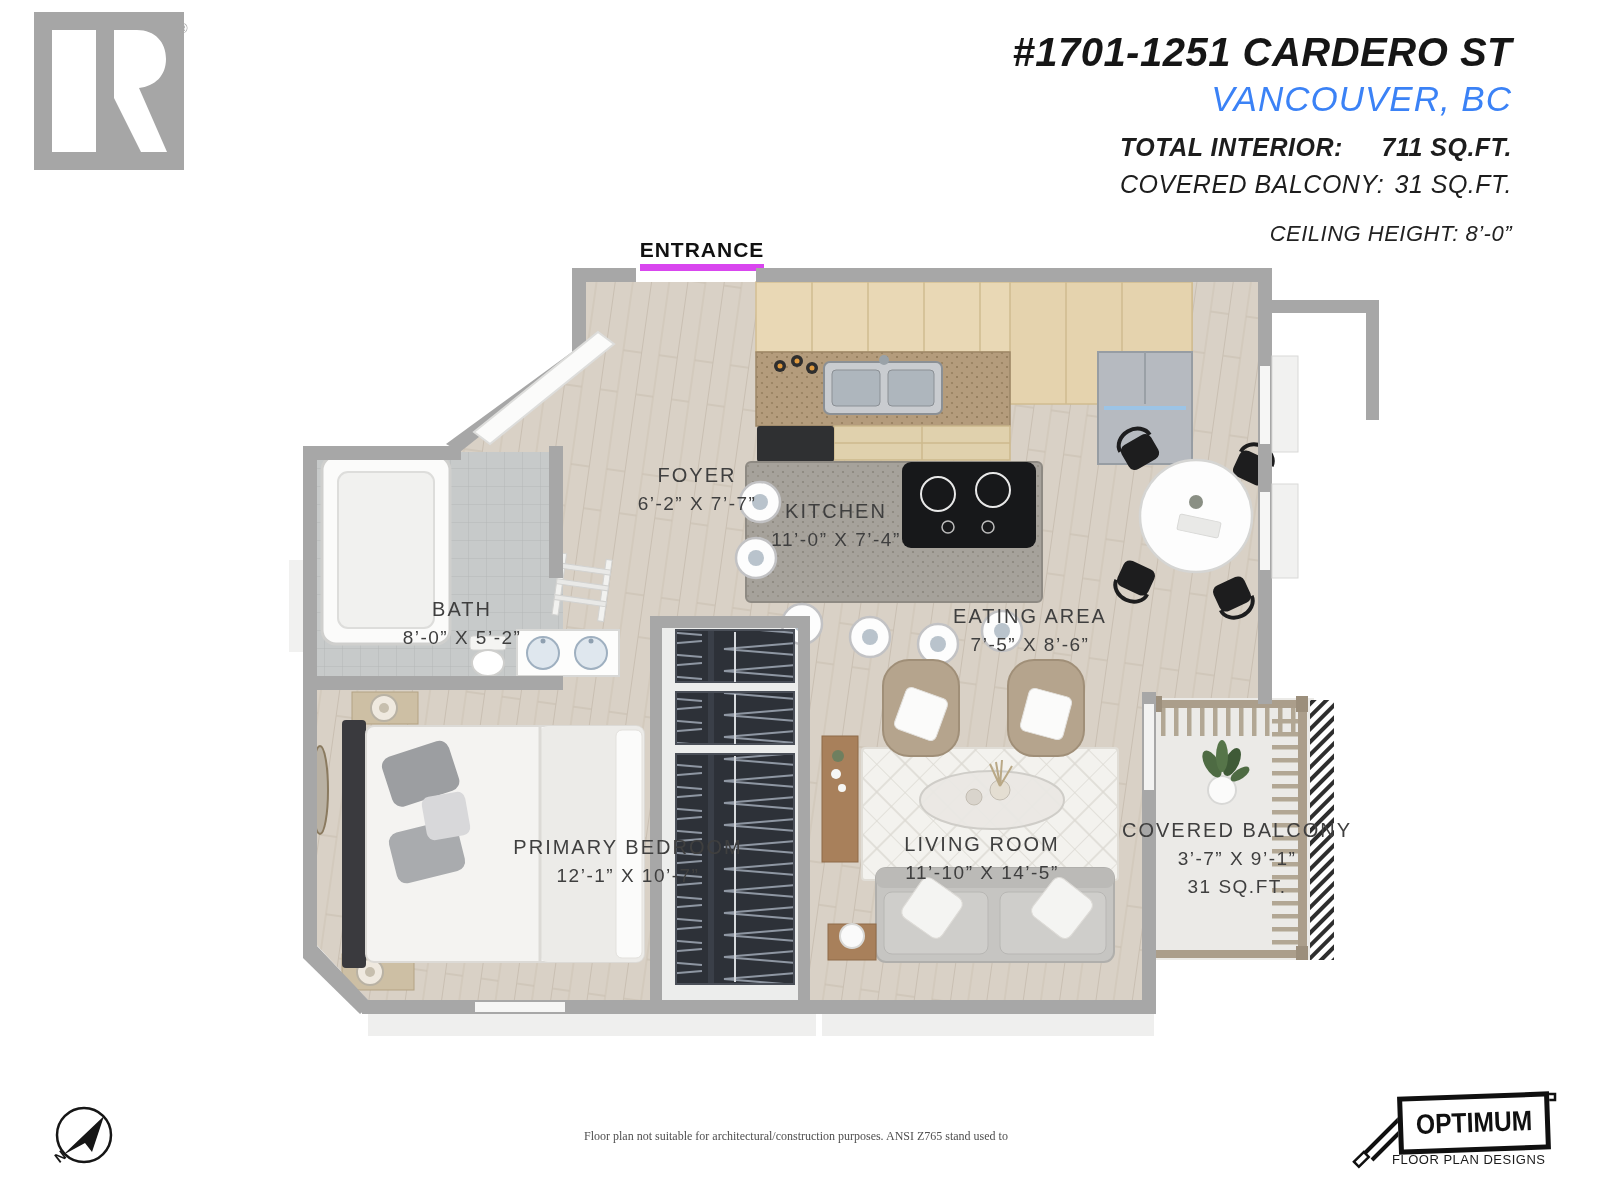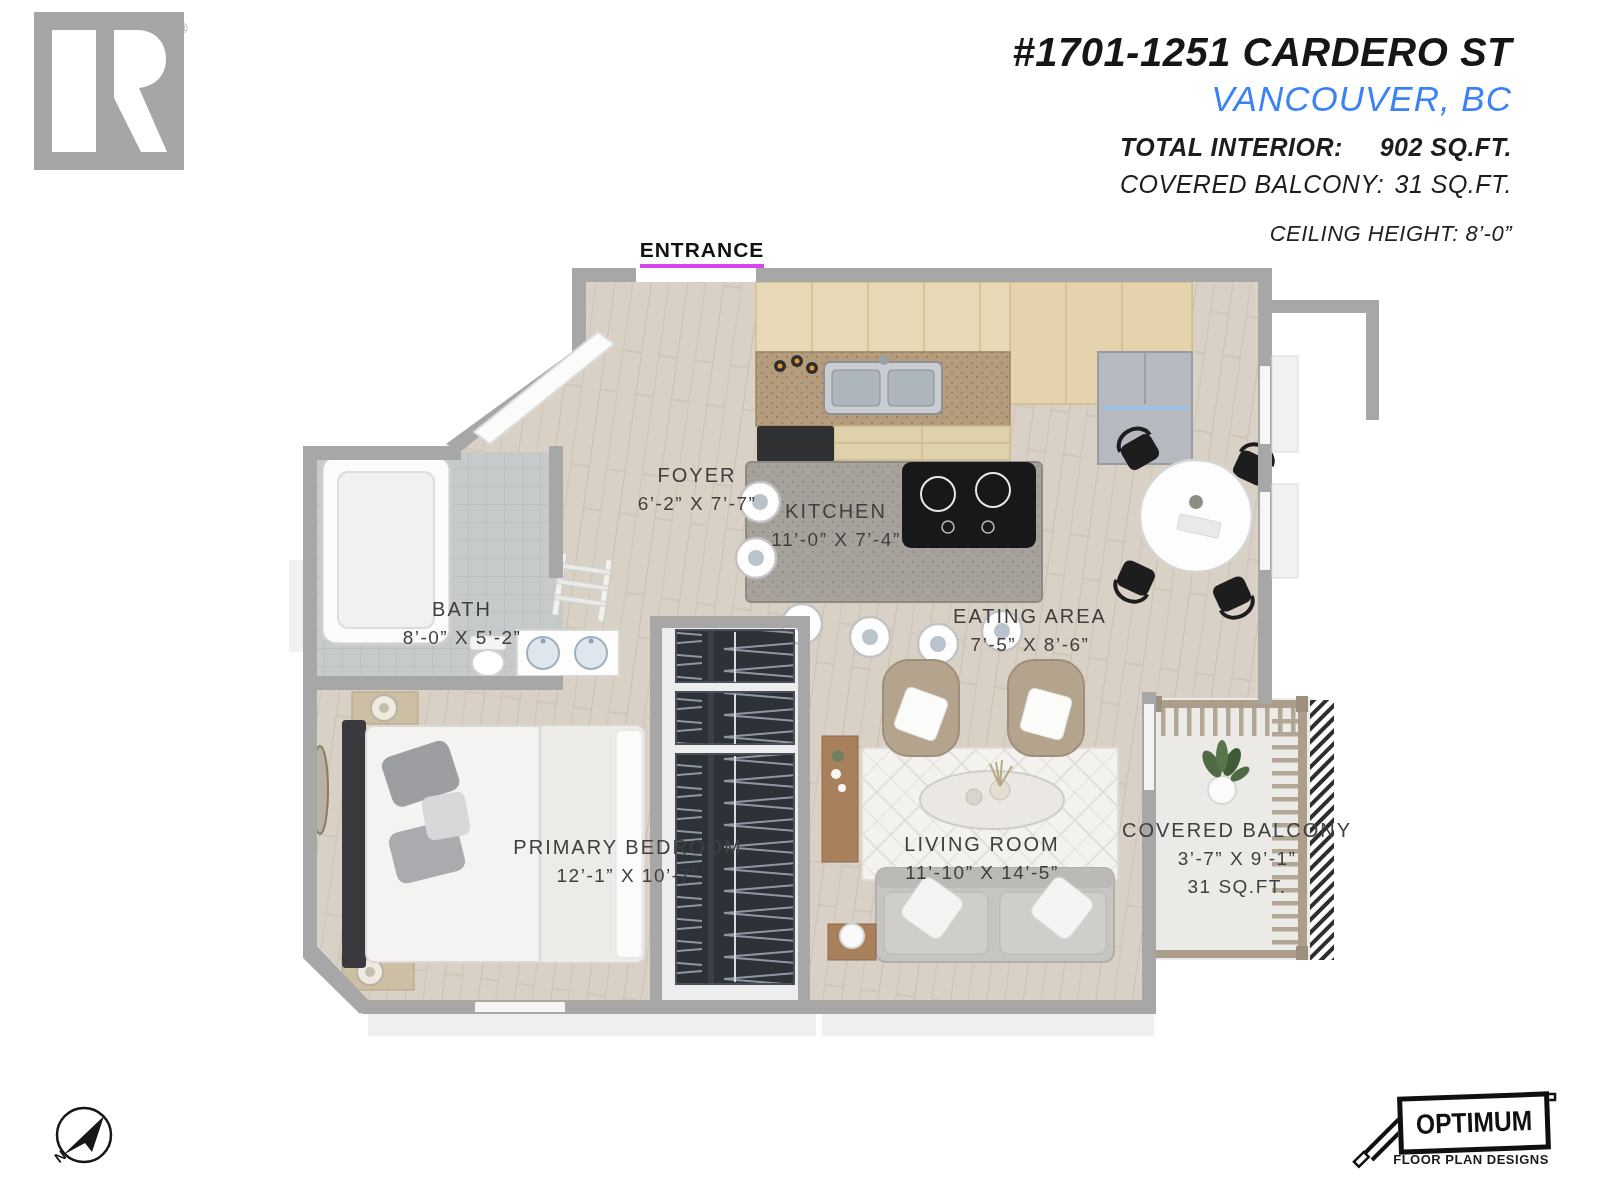--- a/index.html
+++ b/index.html
@@ -15,57 +15,57 @@
   .stat-row.bold{font-weight:700;}
   .stat-row+.stat-row{margin-top:8px;}
   .hd-ceiling{font-size:22px;margin-top:22px;letter-spacing:.5px;color:#222;}
   
   .realtor{position:absolute;left:34px;top:12px;width:170px;}
   .realtor-word{font-size:29px;letter-spacing:1.5px;color:#a6a6a6;margin-top:6px;white-space:nowrap;}
   .realtor-word sup{font-size:12px;}
   
   .entrance{position:absolute;left:612px;top:238px;width:180px;text-align:center;}
   .entrance span{display:inline-block;font-size:21px;font-weight:800;letter-spacing:1px;color:#111;
-    border-bottom:4px solid #d946ef;padding-bottom:2px;}
+    border-bottom:7px solid #d946ef;padding-bottom:2px;}
   
   .room-label{position:absolute;transform:translate(-50%,-50%);text-align:center;white-space:nowrap;
     color:#3f3f3f;line-height:1.45;}
   .room-name{font-size:20px;letter-spacing:2px;}
   .room-dims{font-size:19px;letter-spacing:1.5px;}
   
   .disclaimer{position:absolute;left:573px;top:1126px;width:446px;text-align:center;
     font-size:12px;line-height:1.7;color:#4f4f4f;font-family:"Liberation Serif", serif;}
   
   .optimum{position:absolute;left:1352px;top:1090px;width:246px;height:84px;}
   .optimum-box{position:absolute;left:46px;top:4px;width:142px;height:48px;border:5px solid #101010;
     background:#fff;display:flex;align-items:center;justify-content:center;transform:rotate(-2deg);}
   .optimum-name{font-size:28px;font-weight:800;letter-spacing:0;color:#101010;transform:scaleX(.88);white-space:nowrap;}
-  .optimum-tag{position:absolute;left:40px;top:62px;width:158px;text-align:center;font-size:13px;
-    font-weight:700;letter-spacing:.5px;color:#1a1a1a;white-space:nowrap;}
+  .optimum-tag{position:absolute;left:40px;top:62px;width:158px;text-align:left;font-size:13px;
+    font-weight:400;letter-spacing:.5px;color:#1a1a1a;white-space:nowrap;}
   svg{position:absolute;}
 </style>
 </head>
 <body>
 
 <div class="realtor">
   <svg width="150" height="158" viewBox="0 0 150 158">
     <rect x="0" y="0" width="150" height="158" fill="#a6a6a6"></rect>
     <rect x="18" y="18" width="44" height="122" fill="#ffffff"></rect>
     <path d="M80,18 H103 C121,18 132,30 132,47 C132,64 121,74 105,76 L133,140 H107 L80,86 Z" fill="#ffffff"></path>
   </svg>
   <div class="realtor-word"><span>REALTOR</span><sup>®</sup></div>
 </div>
 
 <div class="header">
   <div class="hd-title">#1701-1251 CARDERO ST</div>
   <div class="hd-city">VANCOUVER, BC</div>
   <div class="stats">
     <div class="stat-row bold">
       <span>TOTAL INTERIOR:</span>
-      <span>902 SQ.FT.</span>
+      <span>711 SQ.FT.</span>
     </div>
     <div class="stat-row">
       <span>COVERED BALCONY:</span>
       <span>31 SQ.FT.</span>
     </div>
   </div>
   <div class="hd-ceiling">CEILING HEIGHT: 8’-0”</div>
 </div>
 
 <div class="entrance">
@@ -385,20 +385,21 @@
   <div class="room-dims">31 SQ.FT.</div>
 </div>
 
 <svg style="left:46px;top:1096px" width="76" height="78" viewBox="0 0 76 78">
   <circle cx="38" cy="39" r="27" fill="none" stroke="#161616" stroke-width="2.5"></circle>
   <path d="M58,20 L17,59 L39,47 L46,56 Z" fill="#161616"></path>
   <text x="10" y="66" font-size="14" font-weight="bold" fill="#161616" transform="rotate(-38 14 62)" font-family="Liberation Sans, sans-serif">N</text>
 </svg>
 
 <div class="disclaimer">
+  <div>Floor plan not suitable for architectural/construction purposes. ANSI Z765 stand used to</div>
 </div>
 
 <div class="optimum">
   <svg style="left:0;top:26px" width="52" height="56" viewBox="0 0 52 56">
     <path d="M48,2 L8,42 M48,16 L20,44" stroke="#101010" stroke-width="4" fill="none"></path>
     <rect x="2" y="40" width="14" height="7" fill="#ffffff" stroke="#101010" stroke-width="2.5" transform="rotate(-45 9 43)"></rect>
   </svg>
   <svg style="left:182px;top:0" width="24" height="14" viewBox="0 0 24 14">
     <rect x="1" y="4" width="20" height="6" fill="#ffffff" stroke="#101010" stroke-width="2.5"></rect>
   </svg>

